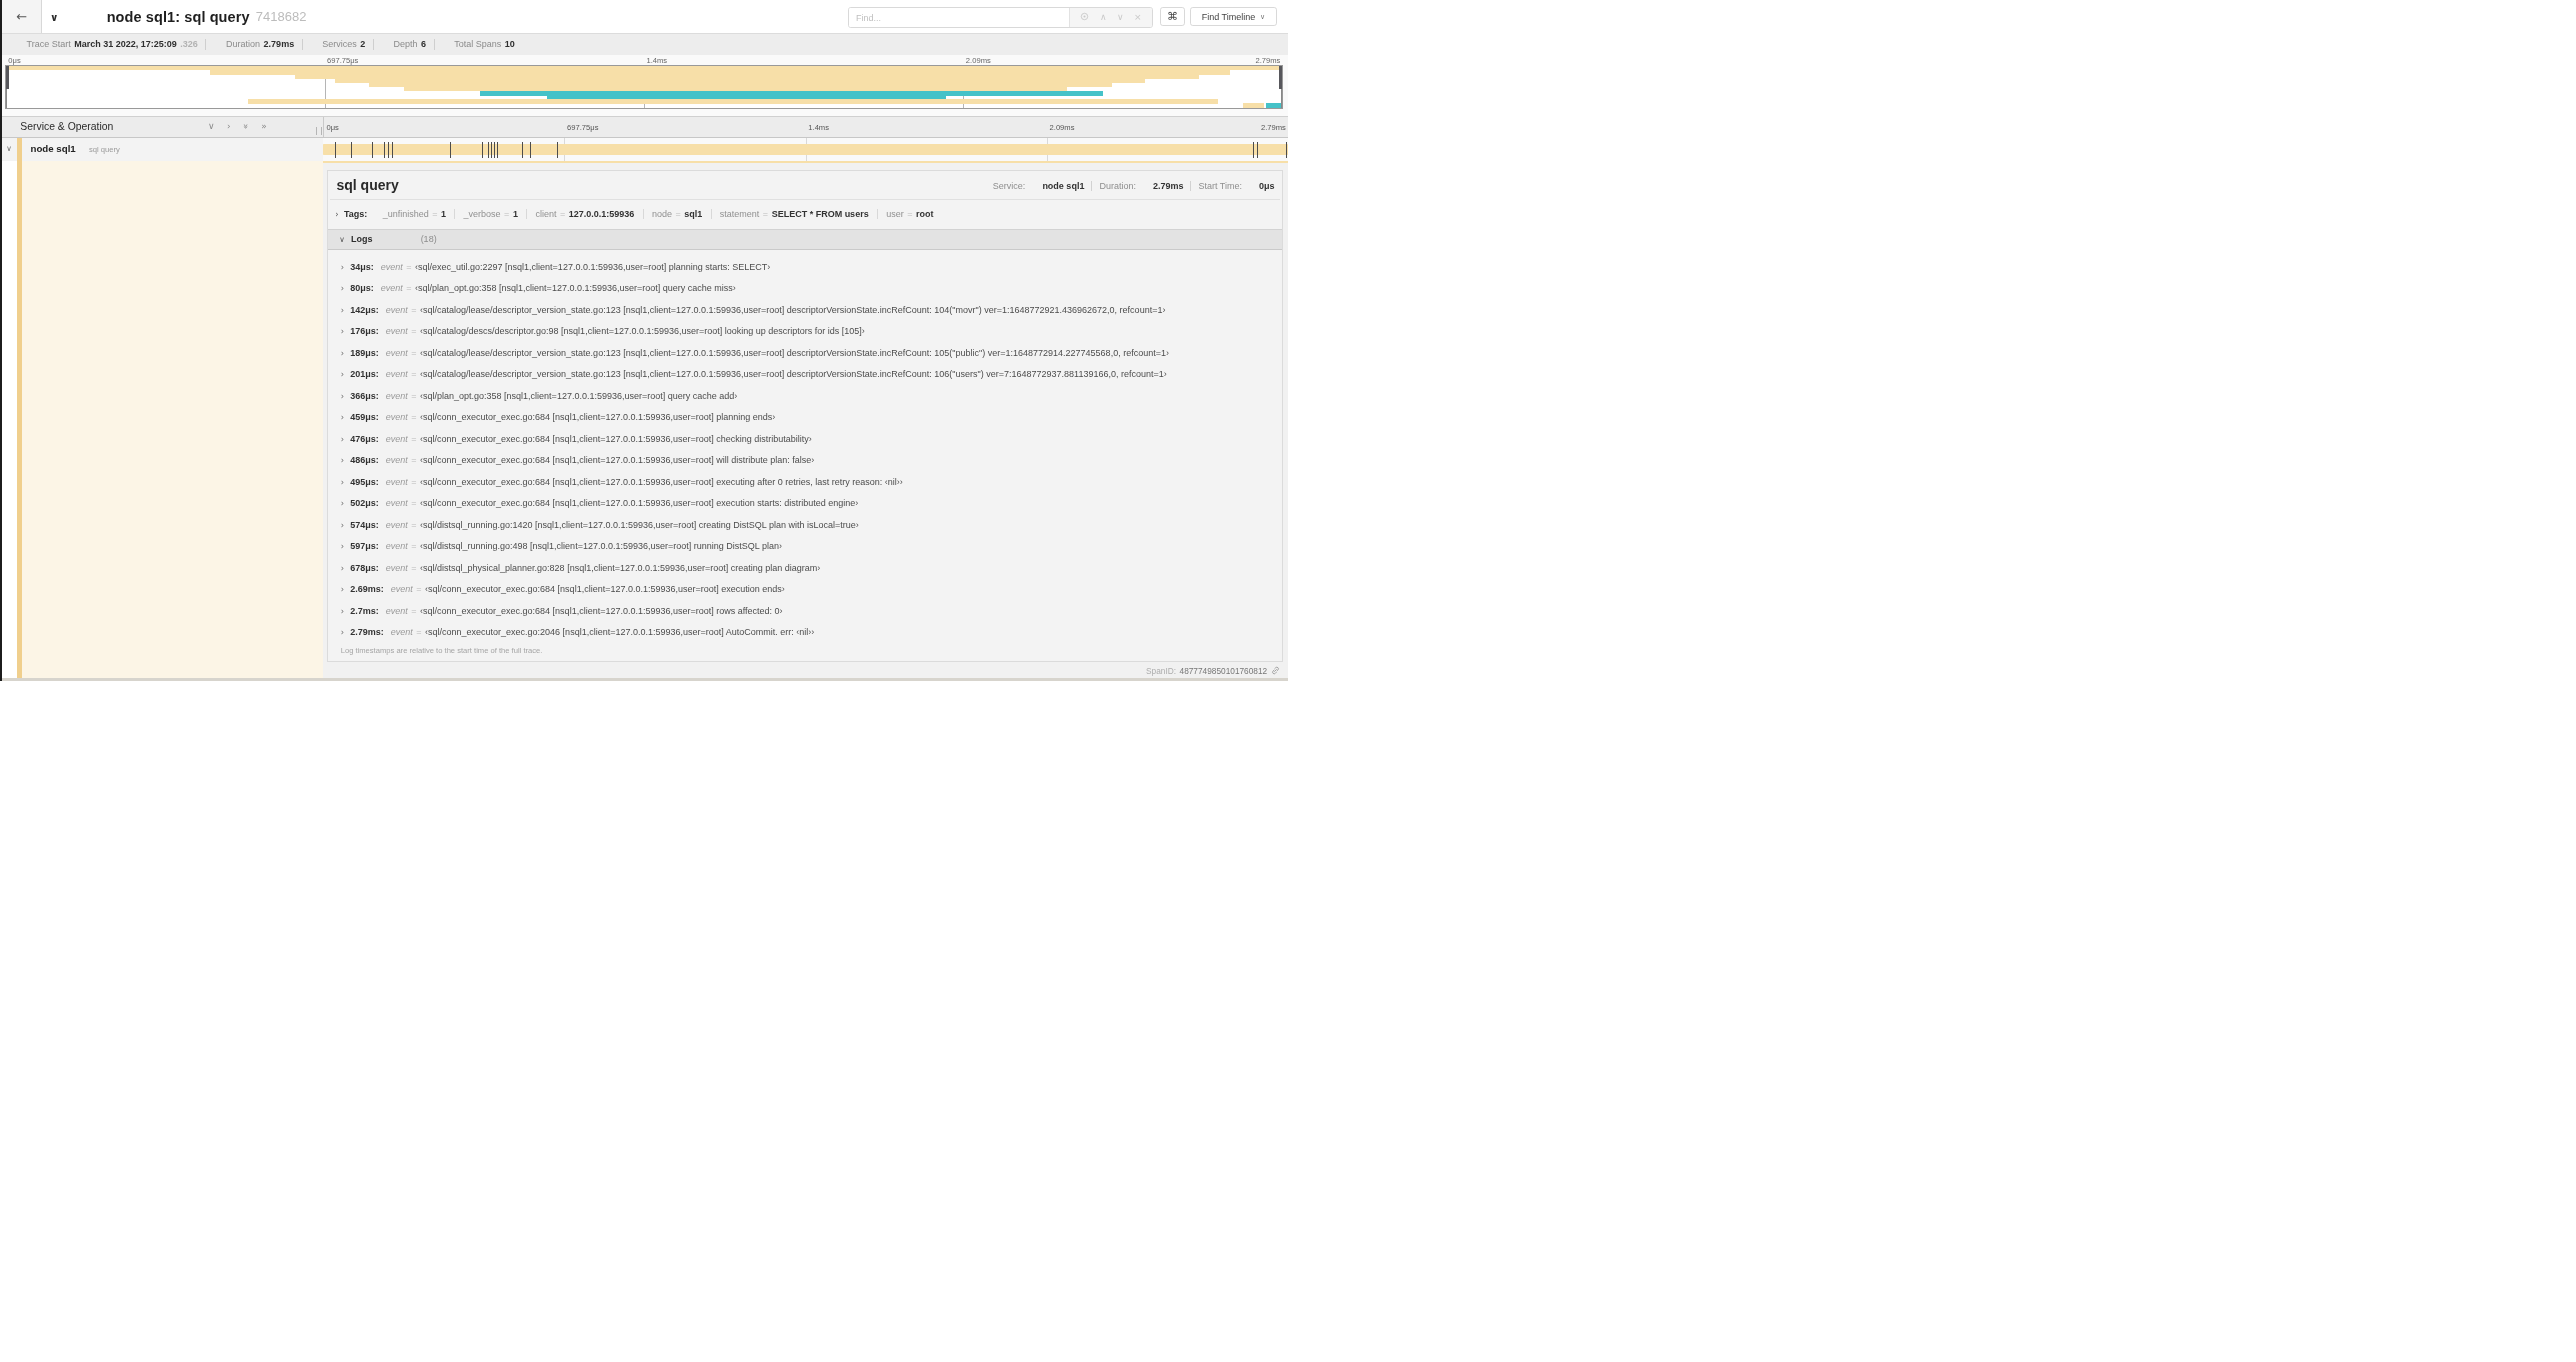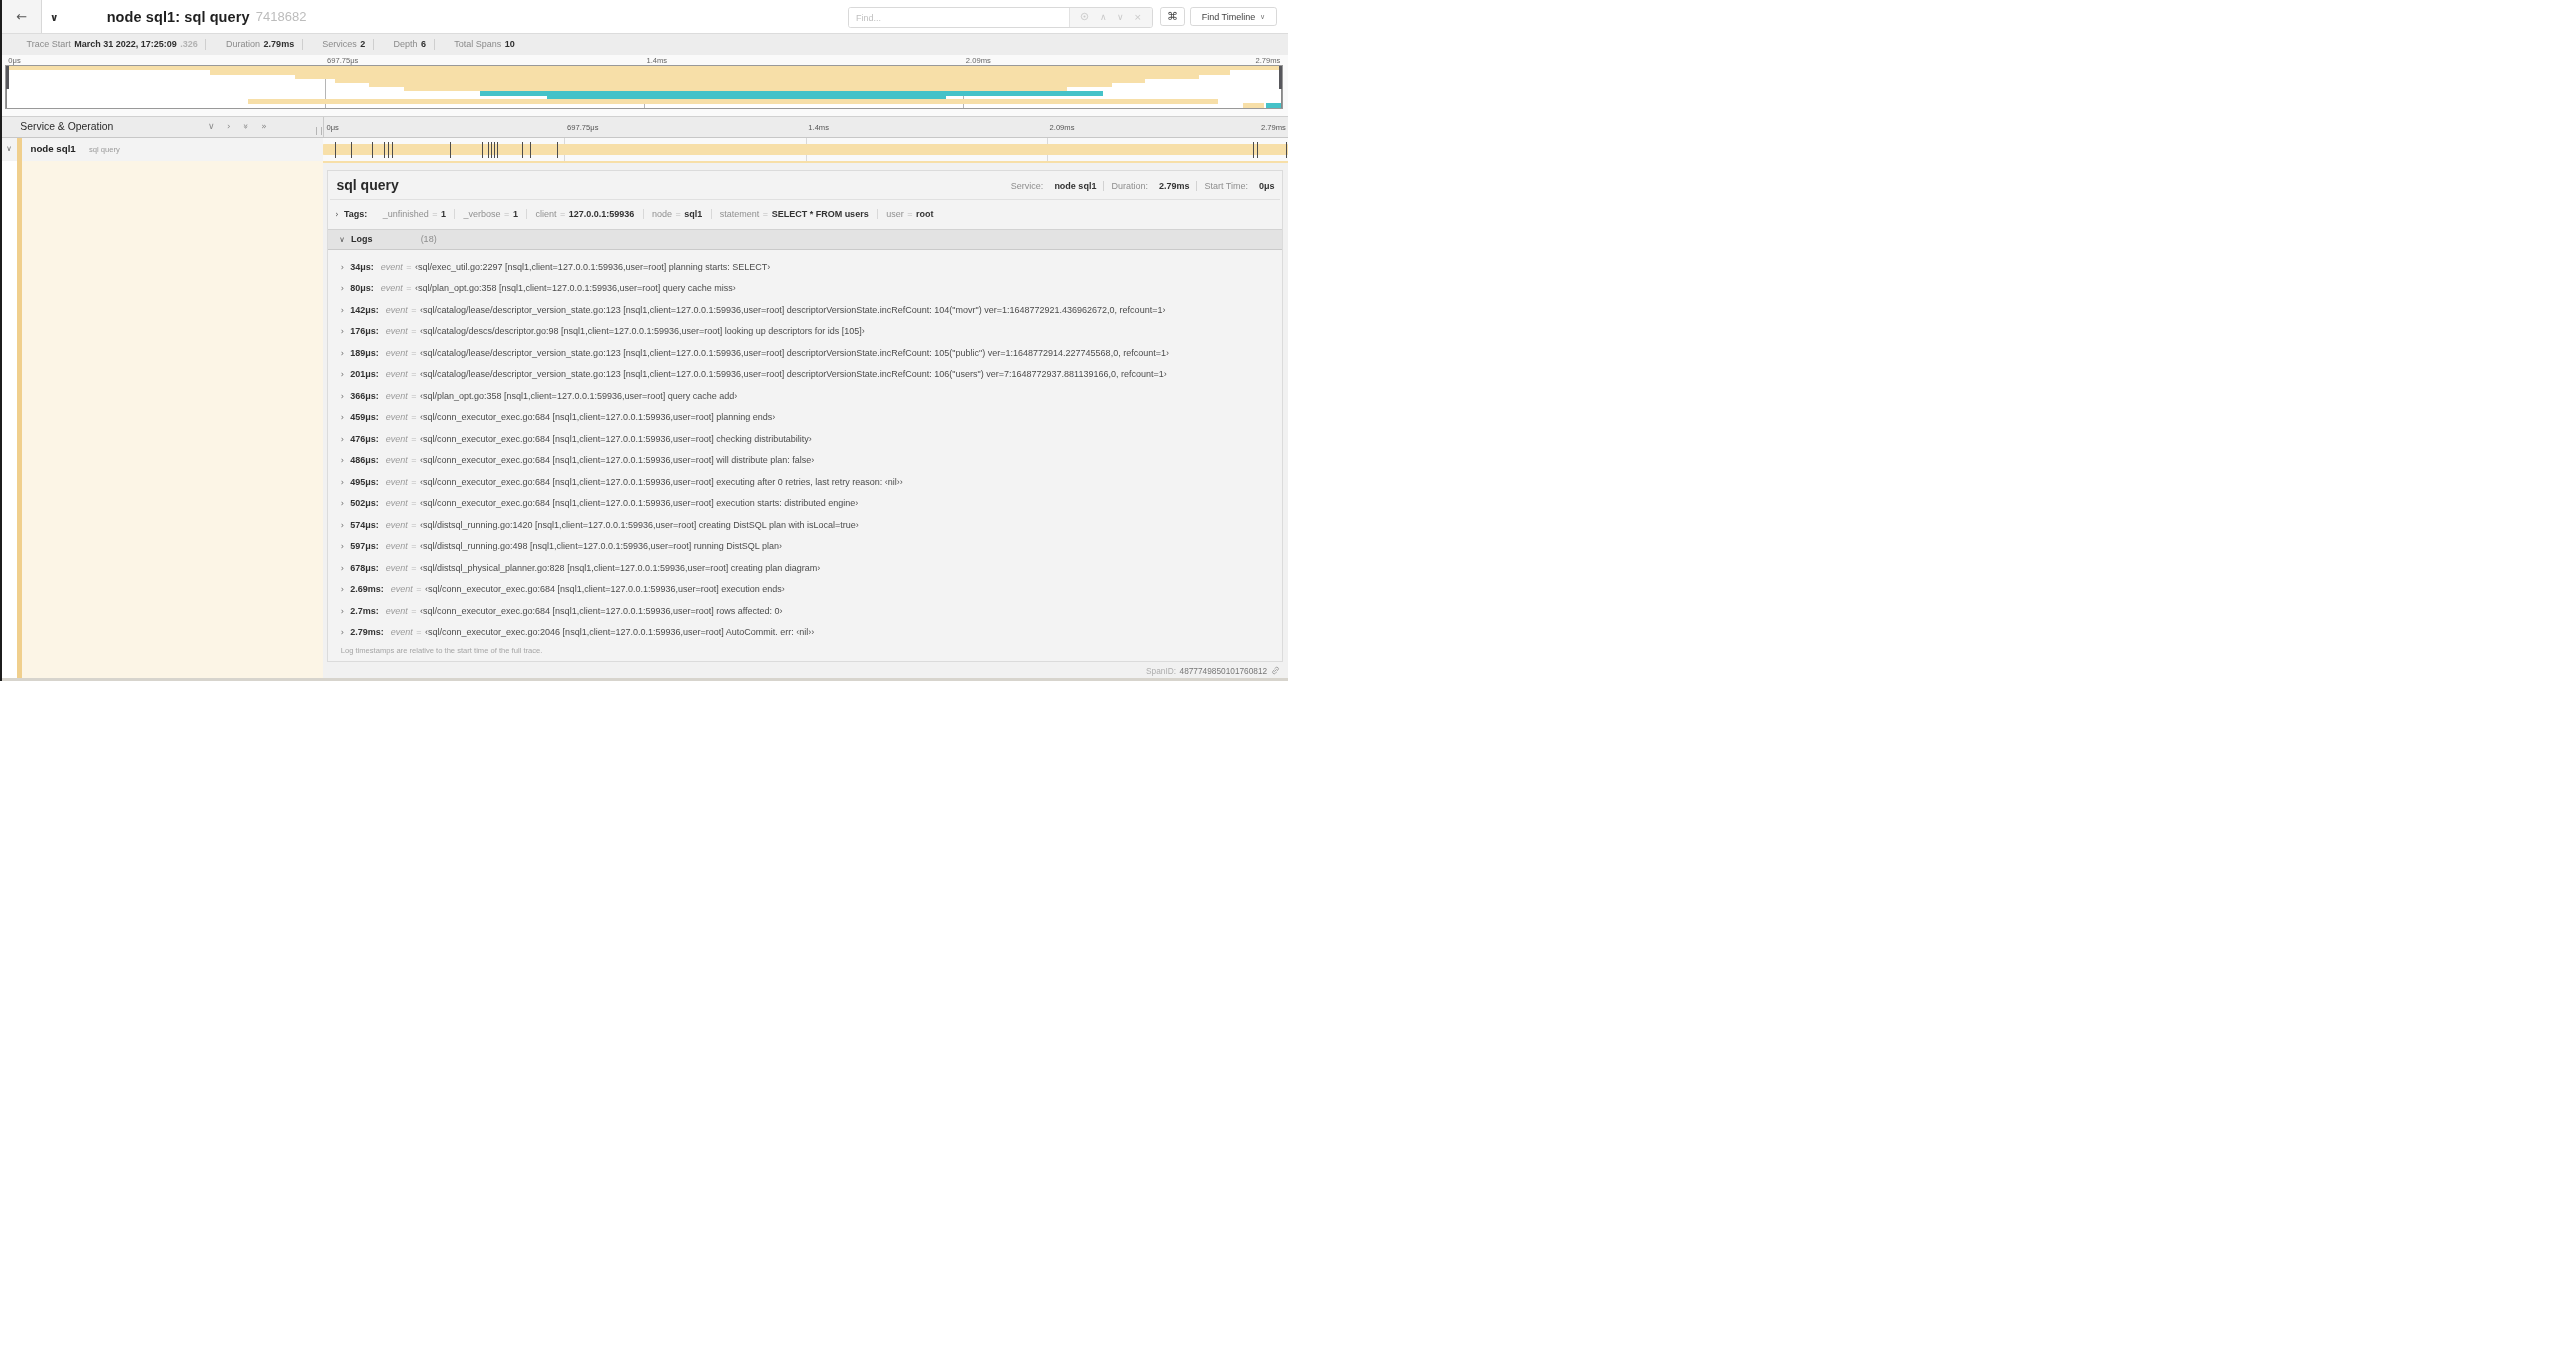--- a/index.html
+++ b/index.html
@@ -80,21 +80,21 @@
   .detail{position:absolute;left:0;top:161px;width:100%;bottom:0;background:#fff;}
   .d-left{position:absolute;left:0;top:0;width:323px;height:100%;background:#fff;}
   .d-left .strip{position:absolute;left:17.3px;top:0;width:4.8px;height:100%;}
   .d-left .cream{position:absolute;left:22px;top:0;right:0;height:100%;background:#fcf5e6;}
   .d-right{position:absolute;left:323px;right:0;top:0;height:100%;background:#f1f1f1;}
   .d-topline{position:absolute;left:0;right:0;top:0;height:2.1px;}
   .card{position:absolute;left:4.2px;right:5.5px;top:9px;bottom:19.4px;background:#f3f3f3;border:0.7px solid #dbdbdb;overflow:hidden;}
   .card-hdr{position:relative;height:28px;}
   .op-title{position:absolute;left:8.3px;top:5.5px;font-size:14px;font-weight:bold;color:#2a2a2a;}
   .hdr-meta{position:absolute;right:7px;top:9.7px;display:flex;align-items:center;font-size:9px;}
-  .meta-item{display:flex;gap:11px;padding:0 7px;border-right:0.7px solid #d2d2d2;}
+  .meta-item{display:flex;gap:17px;padding:0 7px;border-right:0.7px solid #d2d2d2;}
   .meta-item:last-child{border-right:none;padding-right:0;}
   .meta-label{color:#8e8e8e;}
   .meta-val{color:#333;font-weight:bold;}
   .card-div{height:0.7px;background:#e0e0e0;margin:0 1.4px;}
   .tags-row{display:flex;align-items:center;margin:7px 0 0 7px;font-size:9px;height:15.2px;cursor:pointer;}
   .tags-chev{font-family:"DejaVu Sans",sans-serif;color:#555;font-size:8.3px;margin-right:5.5px;}
   .tags-label{font-weight:bold;color:#2e2e2e;margin-right:7px;}
   .tag-item{display:flex;gap:3.5px;padding:0 8.3px;border-right:0.7px solid #d8d8d8;}
   .tag-item:last-child{border-right:none;}
   .tag-key{color:#909090;}

